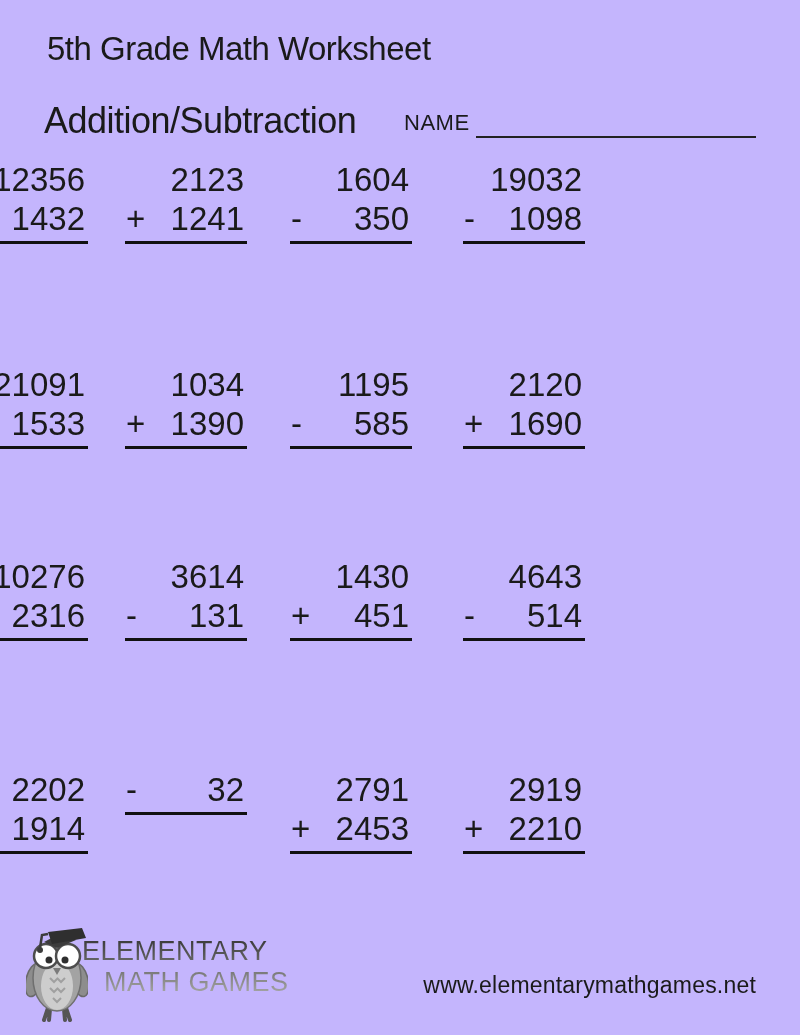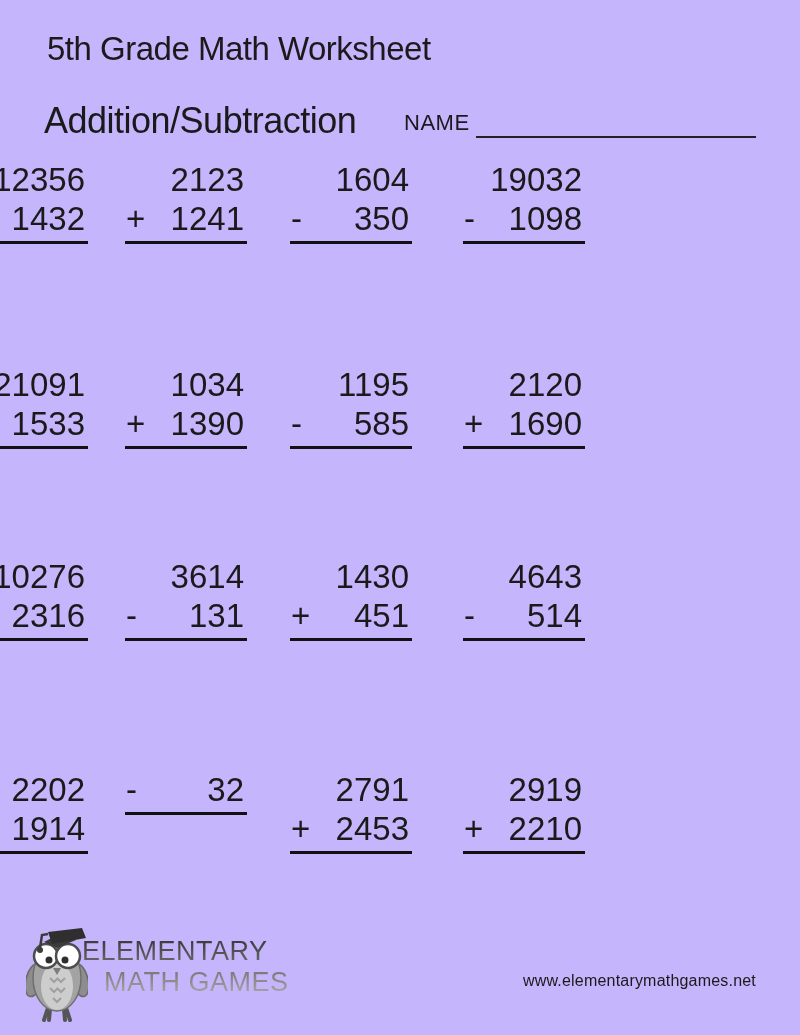--- a/index.html
+++ b/index.html
@@ -56,21 +56,21 @@
     color:#6f6f6f;
     background:linear-gradient(180deg,#3f3f3f 10%,#a8a8a8 95%);
     -webkit-background-clip:text;
     background-clip:text;
     -webkit-text-fill-color:transparent;
     white-space:nowrap;
   }
   .logo-line2{padding-left:22px;}
   .website{
     position:absolute;right:44px;top:972px;
-    font-size:16px;letter-spacing:0.2px;color:#1a1a1a;
+    font-size:23px;letter-spacing:0.2px;color:#1a1a1a;
   }
 </style>
 </head>
 <body>
 
 <div class="page">
 
   <h1 class="title">5th Grade Math Worksheet</h1>
 
   <h2 class="subtitle">Addition/Subtraction</h2>

